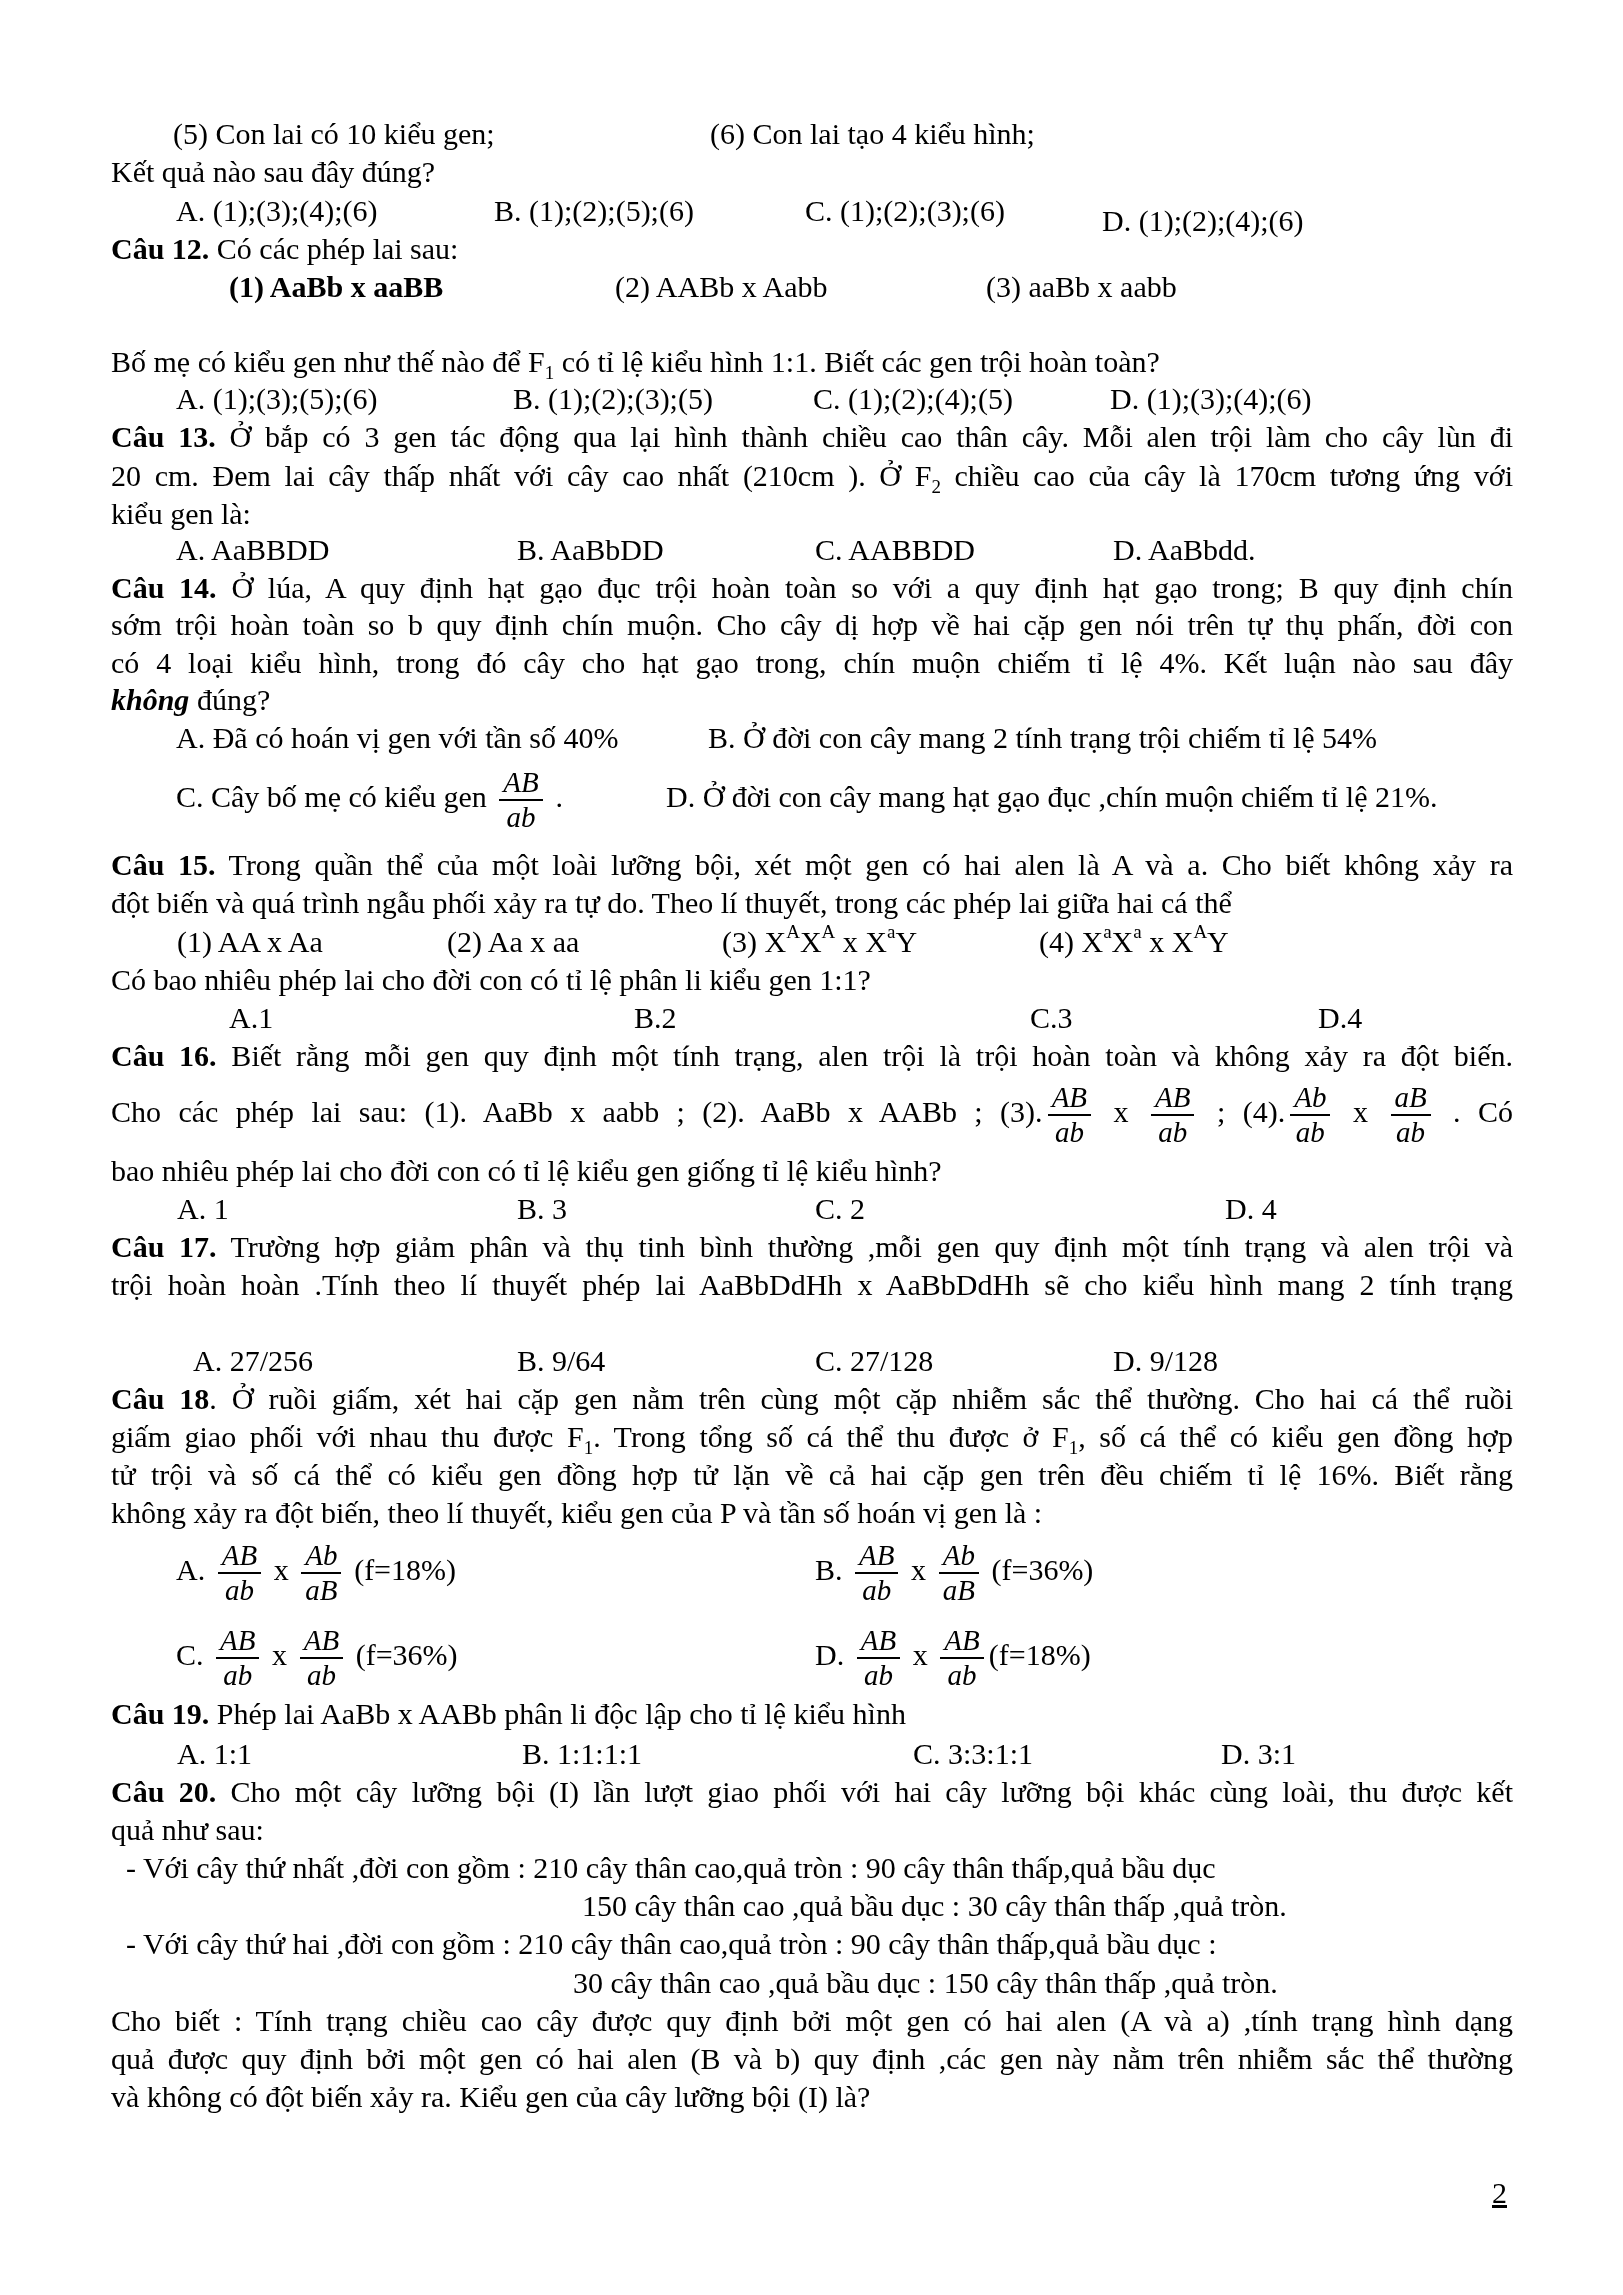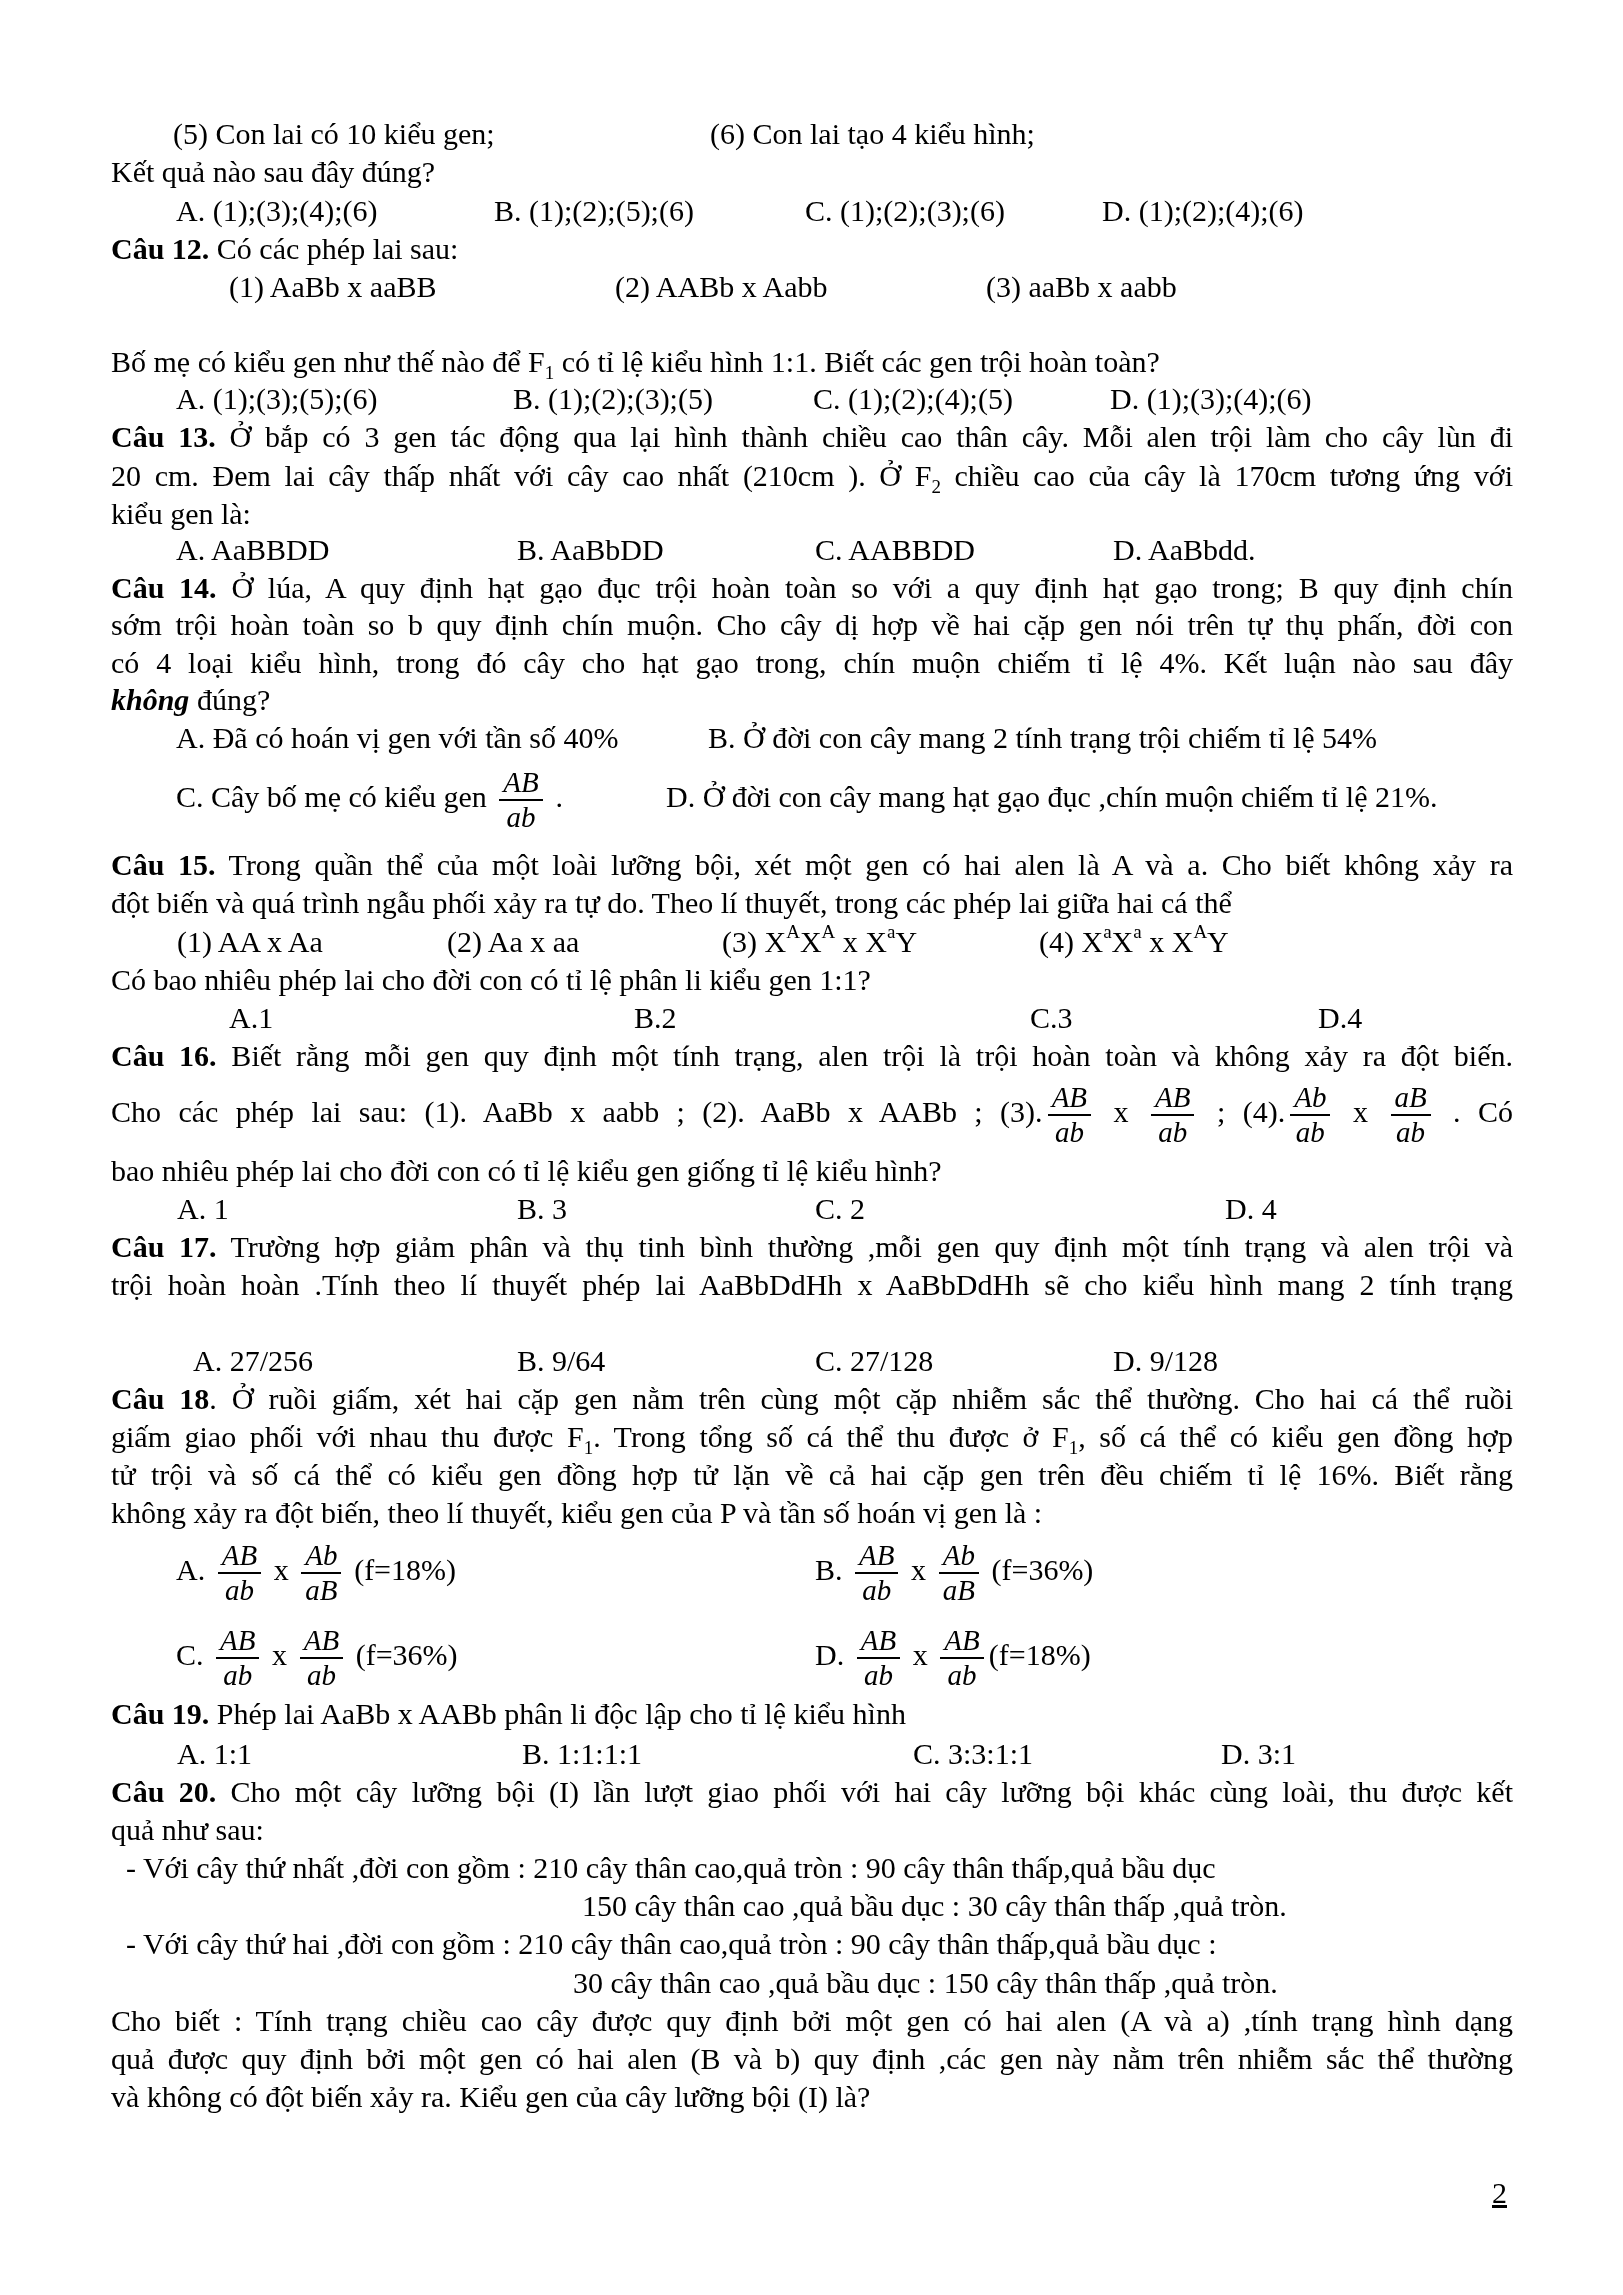--- a/index.html
+++ b/index.html
@@ -54,25 +54,25 @@
   <div class="page-number">2</div>
 <div class="line" style="top: 115px;">
       <span class="cell" style="left: 62px;"><span class="">(5) Con lai có 10 kiểu gen;</span></span>
       <span class="cell" style="left: 599px;"><span class="">(6) Con lai tạo 4 kiểu hình;</span></span>
     </div>
     <div class="line" style="top: 153px;"><span class="">Kết quả nào sau đây đúng?</span></div>
     <div class="line" style="top: 192px;">
       <span class="cell" style="left: 65px;"><span class="">A. (1);(3);(4);(6)</span></span>
       <span class="cell" style="left: 383px;"><span class="">B. (1);(2);(5);(6)</span></span>
       <span class="cell" style="left: 694px;"><span class="">C. (1);(2);(3);(6)</span></span>
-      <span class="cell" style="left: 991px;"><span class="">D. (1);(2);(4);(6)</span></span>
+      <span class="cell" style="left: 991px; margin-top: 10px;"><span class="">D. (1);(2);(4);(6)</span></span>
     </div>
     <div class="line" style="top: 230px;"><span class="bold">Câu 12.</span><span class=""> Có các phép lai sau:</span></div>
     <div class="line" style="top: 268px;">
-      <span class="cell" style="left: 118px;"><span class="">(1) AaBb x aaBB</span></span>
+      <span class="cell" style="left: 118px; font-weight: bold;"><span class="">(1) AaBb x aaBB</span></span>
       <span class="cell" style="left: 504px;"><span class="">(2) AABb x Aabb</span></span>
       <span class="cell" style="left: 875px;"><span class="">(3) aaBb x aabb</span></span>
     </div>
     <div class="line" style="top: 343px;"><span class="">Bố mẹ có kiểu gen như thế nào để F</span><span class="sub">1</span><span class=""> có tỉ lệ kiểu hình 1:1. Biết các gen trội hoàn toàn?</span></div>
     <div class="line" style="top: 380px;">
       <span class="cell" style="left: 65px;"><span class="">A. (1);(3);(5);(6)</span></span>
       <span class="cell" style="left: 402px;"><span class="">B. (1);(2);(3);(5)</span></span>
       <span class="cell" style="left: 702px;"><span class="">C. (1);(2);(4);(5)</span></span>
       <span class="cell" style="left: 999px;"><span class="">D. (1);(3);(4);(6)</span></span>
     </div>

